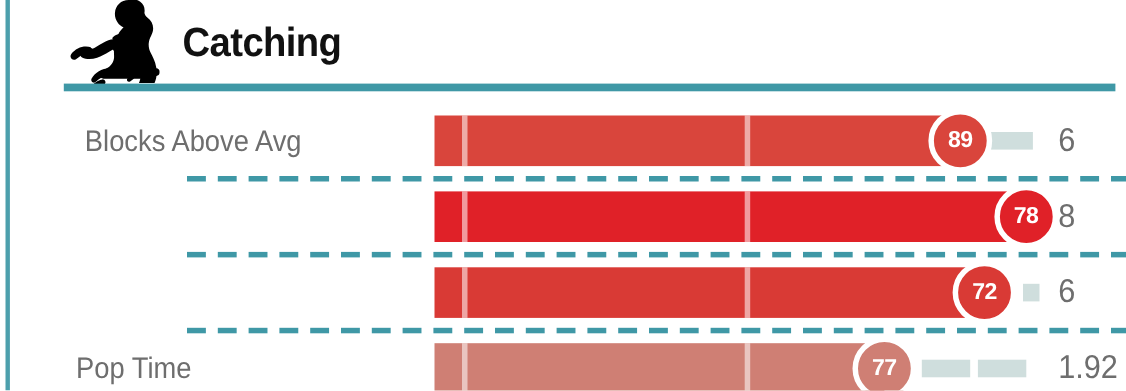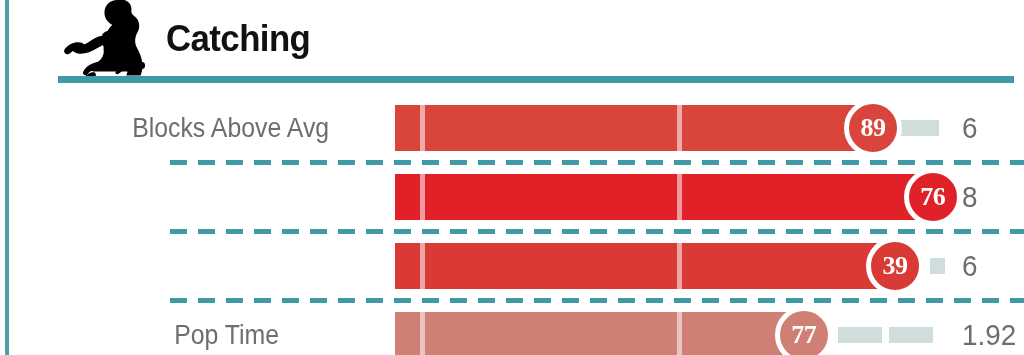--- a/index.html
+++ b/index.html
@@ -86,21 +86,21 @@
   }
 
   .row-label {
     position: absolute;
     left: 60px;
     top: 0;
     width: 324px;
     height: 64px;
     display: flex;
     align-items: center;
-    justify-content: center;
+    justify-content: flex-start;
     font-size: 27px;
     color: #6e6e6e;
     font-family: "Liberation Sans", sans-serif;
     transform-origin: right center;
     white-space: nowrap;
   }
   .row-label span {
     display: inline-block;
     transform: scaleX(0.92);
     transform-origin: right center;
@@ -145,23 +145,23 @@
     position: absolute;
     top: -6px;
     width: 58px;
     height: 58px;
     border-radius: 50%;
     border: 5px solid #ffffff;
     display: flex;
     align-items: center;
     justify-content: center;
     color: #ffffff;
-    font-size: 26px;
+    font-size: 21px;
     font-weight: bold;
-    font-family: Liberation Serif, serif;
+    font-family: Liberation Sans, sans-serif;
     letter-spacing: -0.5px;
   }
 
   
   .row-value {
     position: absolute;
     top: 0;
     left: 962px;
     width: 120px;
     height: 64px;
@@ -237,34 +237,34 @@
         <div class="row-value">
           <span>6</span>
         </div>
       </div>
       <div class="row-sep" style="position: relative; margin-left: 170px; left: 0px;"></div>
       <div class="row">
         <div class="bar-area">
           <div class="bar-fill" style="width: 537.795px; background: rgb(224, 33, 40);"></div>
           <div class="tick" style="left: 25.16px;"></div>
           <div class="tick" style="left: 281.792px;"></div>
-          <div class="badge" style="left: 508.795px; background: rgb(224, 33, 40);">76</div>
+          <div class="badge" style="left: 508.795px; background: rgb(224, 33, 40);">78</div>
         </div>
         <div class="row-value">
           <span>8</span>
         </div>
       </div>
       <div class="row-sep" style="position: relative; margin-left: 170px; left: 0px;"></div>
       <div class="row">
         <div class="bar-area">
           <div class="bar-fill" style="width: 500.055px; background: rgb(217, 58, 53);"></div>
           <div class="tick" style="left: 25.16px;"></div>
           <div class="tick" style="left: 281.792px;"></div>
           <div class="track-chunk" style="left: 534.65px; width: 15.725px;"></div>
-          <div class="badge" style="left: 471.055px; background: rgb(217, 58, 53);">39</div>
+          <div class="badge" style="left: 471.055px; background: rgb(217, 58, 53);">72</div>
         </div>
         <div class="row-value">
           <span>6</span>
         </div>
       </div>
       <div class="row-sep" style="position: relative; margin-left: 170px; left: 0px;"></div>
       <div class="row">
         <div class="row-label">
           <span>Pop Time</span>
         </div>

